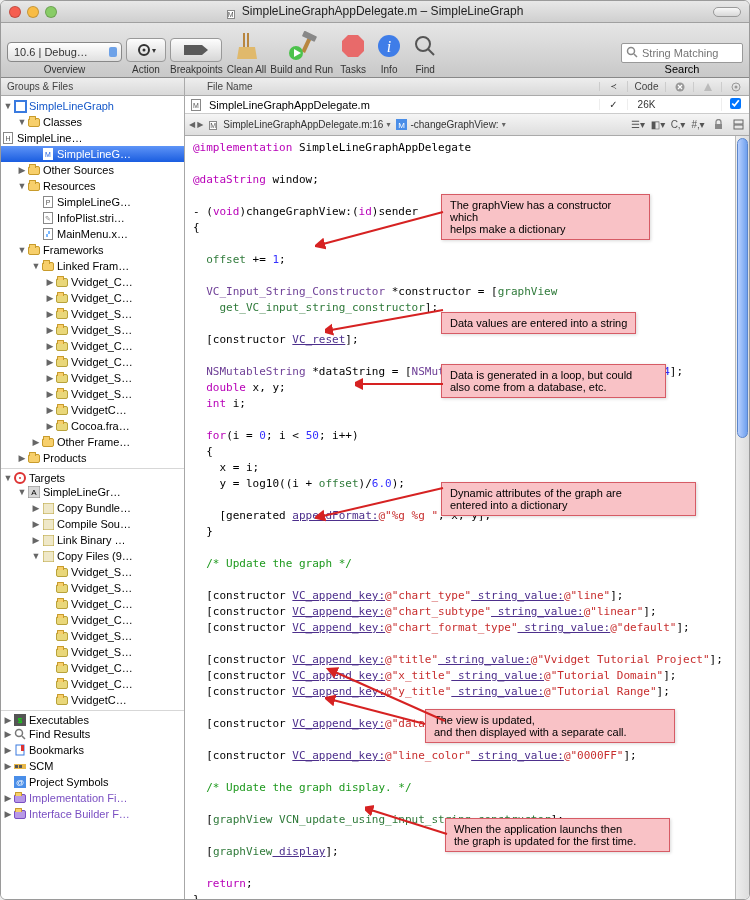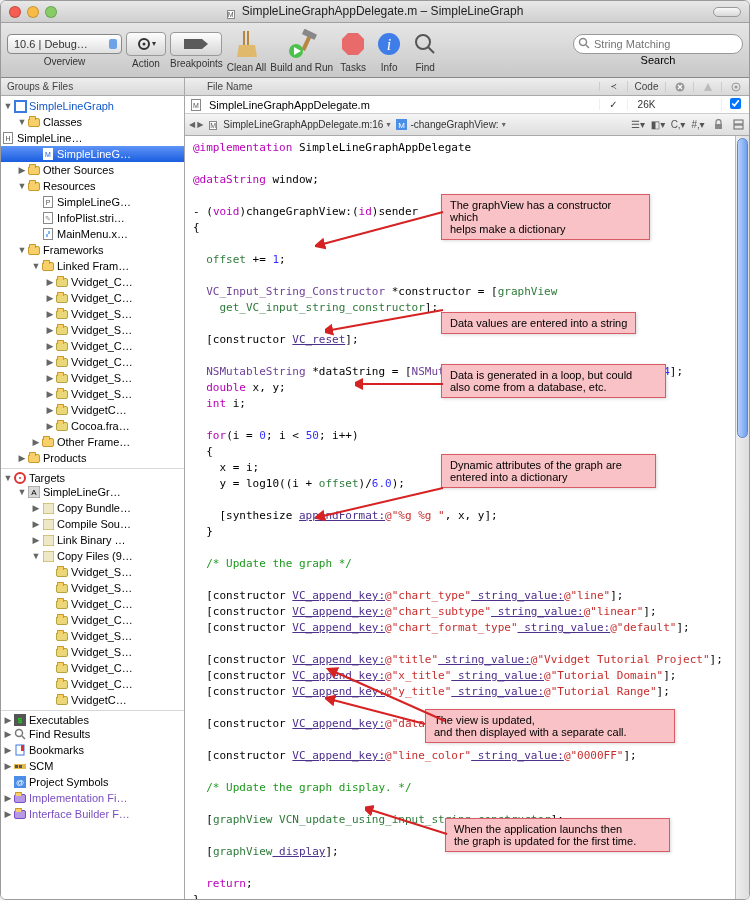--- a/index.html
+++ b/index.html
@@ -5,30 +5,30 @@
 * { margin: 0; padding: 0; box-sizing: border-box; }
 body { font-family: "Lucida Grande", sans-serif; font-size: 11px; background: #ededed; width: 750px; height: 900px; overflow: hidden; }
 .window { width: 750px; height: 900px; background: #fff; border: 1px solid #9a9a9a; border-radius: 6px; overflow: hidden; display: flex; flex-direction: column; }
 .titlebar { height: 22px; background: linear-gradient(#e8e8e8,#cfcfcf); border-bottom: 1px solid #a0a0a0; display: flex; align-items: center; padding: 0 8px; position: relative; }
 .traffic { display: flex; gap: 6px; }
 .tb-dot { width: 12px; height: 12px; border-radius: 50%; border: 1px solid rgba(0,0,0,0.2); }
 .tb-title { position: absolute; left: 0; right: 0; text-align: center; font-size: 12px; color: #222; }
 .tb-title .icon { display: inline-block; vertical-align: -2px; margin-right: 4px; }
 .tb-toggle { margin-left: auto; width: 28px; height: 10px; background: linear-gradient(#f8f8f8,#d8d8d8); border: 1px solid #999; border-radius: 5px; }
 
-.toolbar { height: 55px; background: linear-gradient(#e6e6e6,#c8c8c8); border-bottom: 1px solid #888; display: flex; align-items: center; padding: 2px 6px; gap: 4px; }
+.toolbar { height: 55px; background: linear-gradient(#e6e6e6,#c8c8c8); border-bottom: 1px solid #888; display: flex; align-items: flex-end; padding: 2px 6px; gap: 4px; }
 .tb-group { display: flex; flex-direction: column; align-items: center; font-size: 10px; color: #333; }
 .tb-group .lab { margin-top: 2px; }
 .popup { background: linear-gradient(#fff,#e0e0e0); border: 1px solid #888; border-radius: 4px; padding: 2px 16px 2px 6px; height: 20px; display: flex; align-items: center; position: relative; font-size: 11px; }
 .popup::after { content: ""; position: absolute; right: 4px; top: 4px; width: 8px; height: 10px; background: linear-gradient(to bottom,#6ea2e8 0 50%,#6ea2e8 50% 100%); border-radius: 2px; }
 .popup .arr { position: absolute; right: 5px; top: 3px; font-size: 7px; line-height: 5px; color: #fff; }
 .gear-btn, .plain-btn { width: 40px; height: 24px; background: linear-gradient(#fdfdfd,#d6d6d6); border: 1px solid #999; border-radius: 4px; display: flex; align-items: center; justify-content: center; }
 .tool-icon { width: 32px; height: 32px; display: flex; align-items: center; justify-content: center; }
 .searchfield { margin-left: auto; display: flex; flex-direction: column; align-items: center; }
-.searchfield input { width: 170px; height: 20px; border: 1px solid #999; border-radius: 10px; padding: 0 8px 0 20px; font-size: 11px; color: #888; }
+.searchfield input { width: 122px; height: 20px; border: 1px solid #999; border-radius: 2px; padding: 0 8px 0 20px; font-size: 11px; color: #888; }
 .search-wrap { position: relative; }
 .search-wrap .mg { position: absolute; left: 5px; top: 3px; }
 
 .shelf { height: 18px; background: linear-gradient(#eee,#d9d9d9); border-bottom: 1px solid #aaa; display: flex; align-items: center; font-size: 10px; color: #444; }
 .shelf .gcol { width: 184px; padding-left: 6px; border-right: 1px solid #aaa; display: flex; align-items: center; height: 100%; }
 .shelf .fcol { flex: 1; padding-left: 22px; display: flex; align-items: center; height: 100%; }
 .shelf .ccols { display: flex; align-items: center; }
 .shelf .ccol { width: 28px; text-align: center; border-left: 1px solid #ccc; height: 100%; display: flex; align-items: center; justify-content: center; }
 .shelf .tiny { font-size: 8px; }
 
@@ -626,21 +626,21 @@
 
 <span class="type">  NSMutableString</span><span> *dataString = [</span><span class="type">NSMutableString</span><span class="fn"> stringWithCapacity:</span><span class="num">1024</span><span>];</span>
 <span class="kw">  double</span><span> x, y;</span>
 <span class="kw">  int</span><span> i;</span>
 
 <span class="kw">  for</span><span>(i = </span><span class="num">0</span><span>; i &lt; </span><span class="num">50</span><span>; i++)</span>
   <span>{</span>
 <span>    x = i;</span>
 <span>    y = log10((i + </span><span class="ownvar">offset</span><span>)/</span><span class="num">6.0</span><span>);</span>
 
-<span>    [synthesize </span><span class="fn">appendFormat:</span><span class="str">@"%g %g "</span><span>, x, y];</span>
+<span>    [generated </span><span class="fn">appendFormat:</span><span class="str">@"%g %g "</span><span>, x, y];</span>
   <span>}</span>
 
 <span class="cm">  /* Update the graph */</span>
 
 <span>  [constructor </span><span class="fn">VC_append_key:</span><span class="str">@"chart_type"</span><span class="fn"> string_value:</span><span class="str">@"line"</span><span>];</span>
 <span>  [constructor </span><span class="fn">VC_append_key:</span><span class="str">@"chart_subtype"</span><span class="fn"> string_value:</span><span class="str">@"linear"</span><span>];</span>
 <span>  [constructor </span><span class="fn">VC_append_key:</span><span class="str">@"chart_format_type"</span><span class="fn"> string_value:</span><span class="str">@"default"</span><span>];</span>
 
 <span>  [constructor </span><span class="fn">VC_append_key:</span><span class="str">@"title"</span><span class="fn"> string_value:</span><span class="str">@"Vvidget Tutorial Project"</span><span>];</span>
 <span>  [constructor </span><span class="fn">VC_append_key:</span><span class="str">@"x_title"</span><span class="fn"> string_value:</span><span class="str">@"Tutorial Domain"</span><span>];</span>
@@ -665,21 +665,21 @@
 
 
 
 </div>
 
         <div class="callout" style="top:58px;left:256px;width:209px;white-space:pre-line">The graphView has a constructor which
 helps make a dictionary</div>
         <div class="callout" style="top:176px;left:256px">Data values are entered into a string</div>
         <div class="callout" style="top:228px;left:256px;width:225px;white-space:pre-line">Data is generated in a loop, but could
 also come from a database, etc.</div>
-        <div class="callout" style="top:318px;left:256px;width:215px;white-space:pre-line">Dynamic attributes of the graph are
+        <div class="callout" style="top:346px;left:256px;width:255px;white-space:pre-line">Dynamic attributes of the graph are
 entered into a dictionary</div>
         <div class="callout" style="top:573px;left:240px;width:250px;white-space:pre-line">The view is updated,
 and then displayed with a separate call.</div>
         <div class="callout" style="top:682px;left:260px;width:225px;white-space:pre-line">When the application launchs then
 the graph is updated for the first time.</div>
 
         <svg class="arrow" style="top:58px;left:130px" width="130" height="60">
             <defs>
               <marker id="ah" markerWidth="8" markerHeight="8" refX="1" refY="3" orient="auto">
                 <polygon points="0,0 6,3 0,6" fill="#d62222"></polygon>

